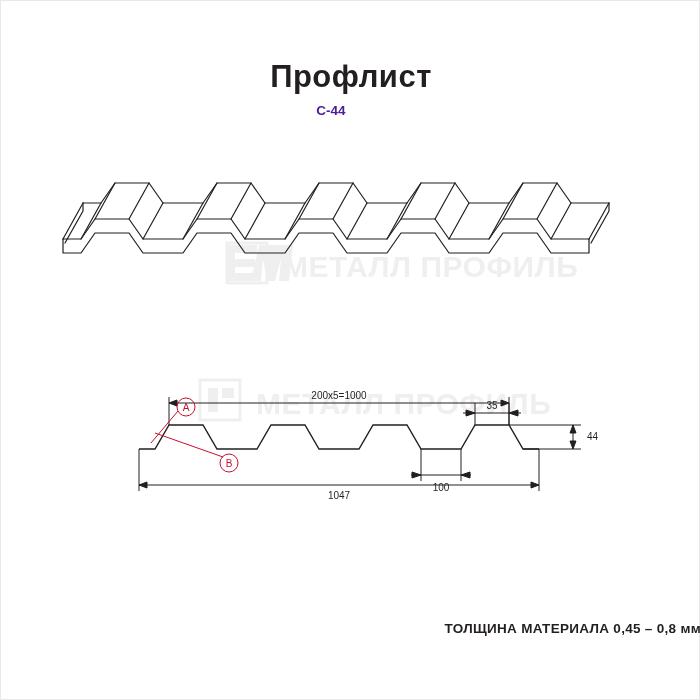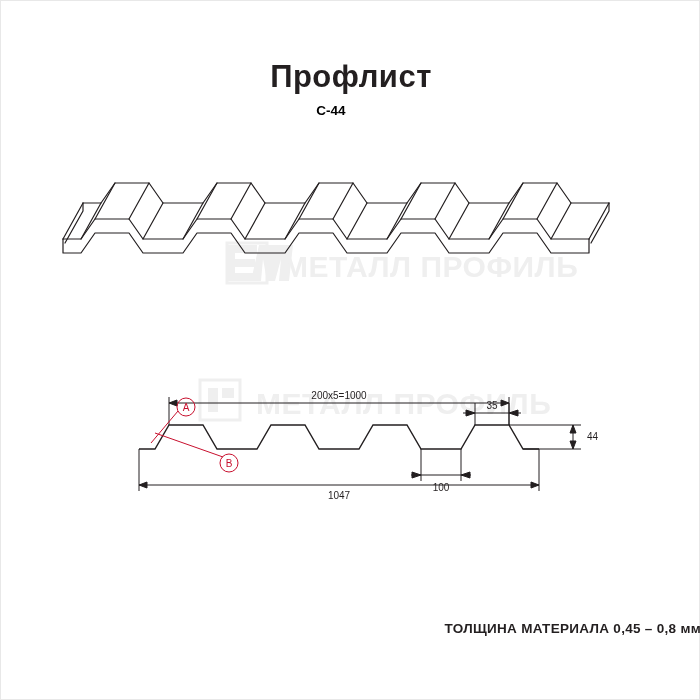--- a/index.html
+++ b/index.html
@@ -35,21 +35,21 @@
     letter-spacing: 0.5px;
   }
   .subtitle {
     position: absolute;
     top: 102px;
     left: 0;
     width: 660px;
     text-align: center;
     font-size: 13.5px;
     font-weight: bold;
-    color: #000000;
+    color: #4c1d95;
   }
   .footer {
     position: absolute;
     top: 620px;
     left: 0;
     width: 700px;
     text-align: right;
     font-size: 13.5px;
     font-weight: bold;
     color: #231f20;

